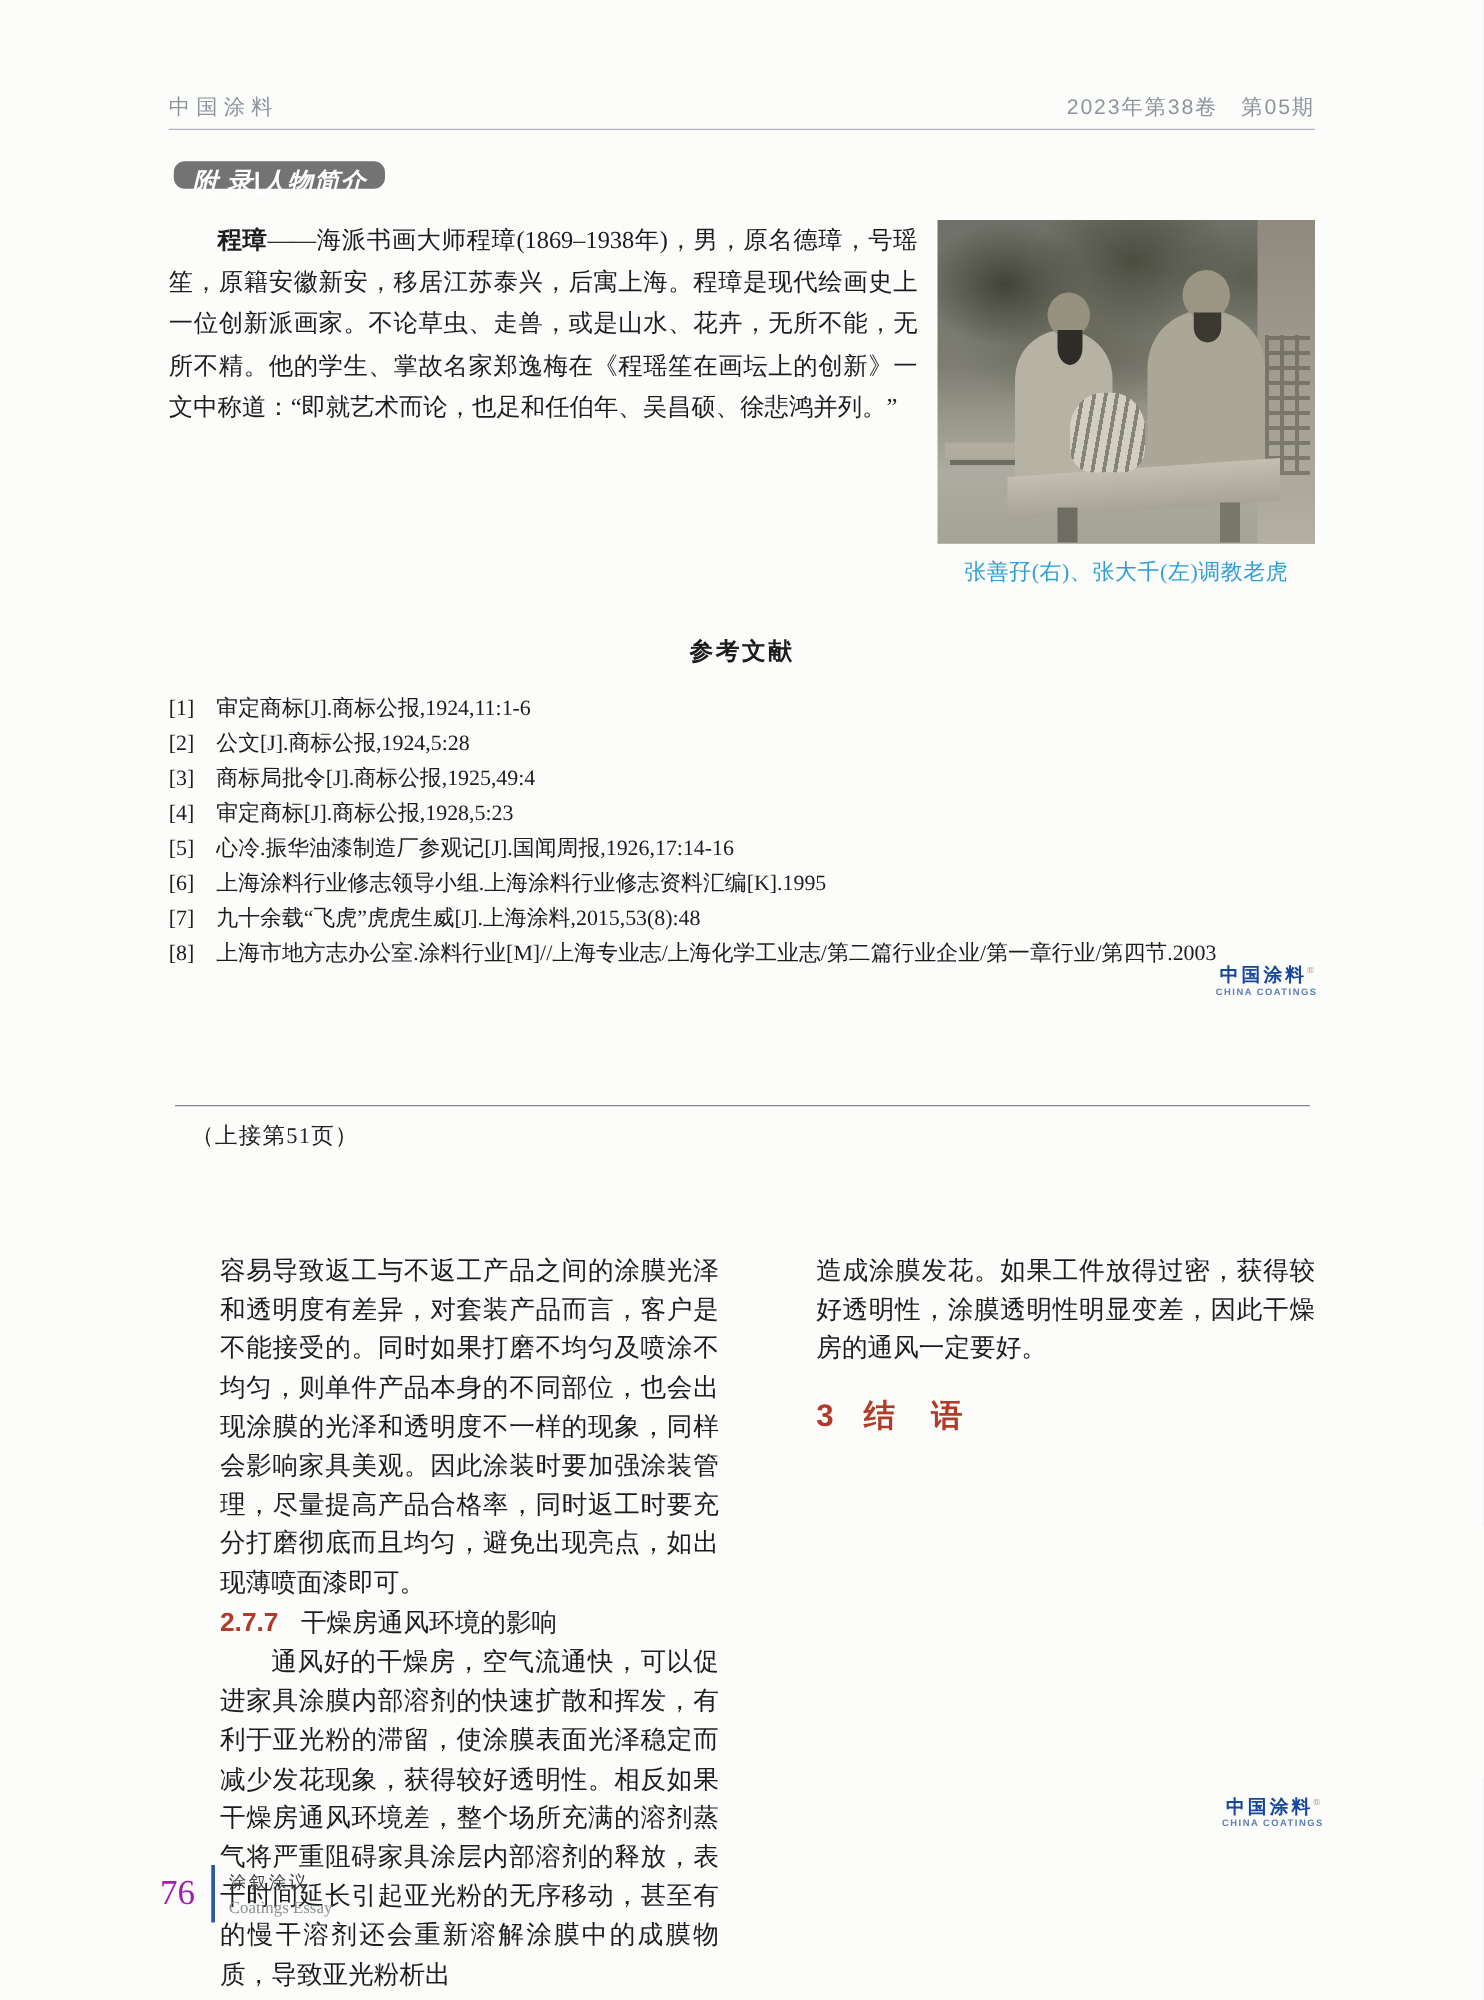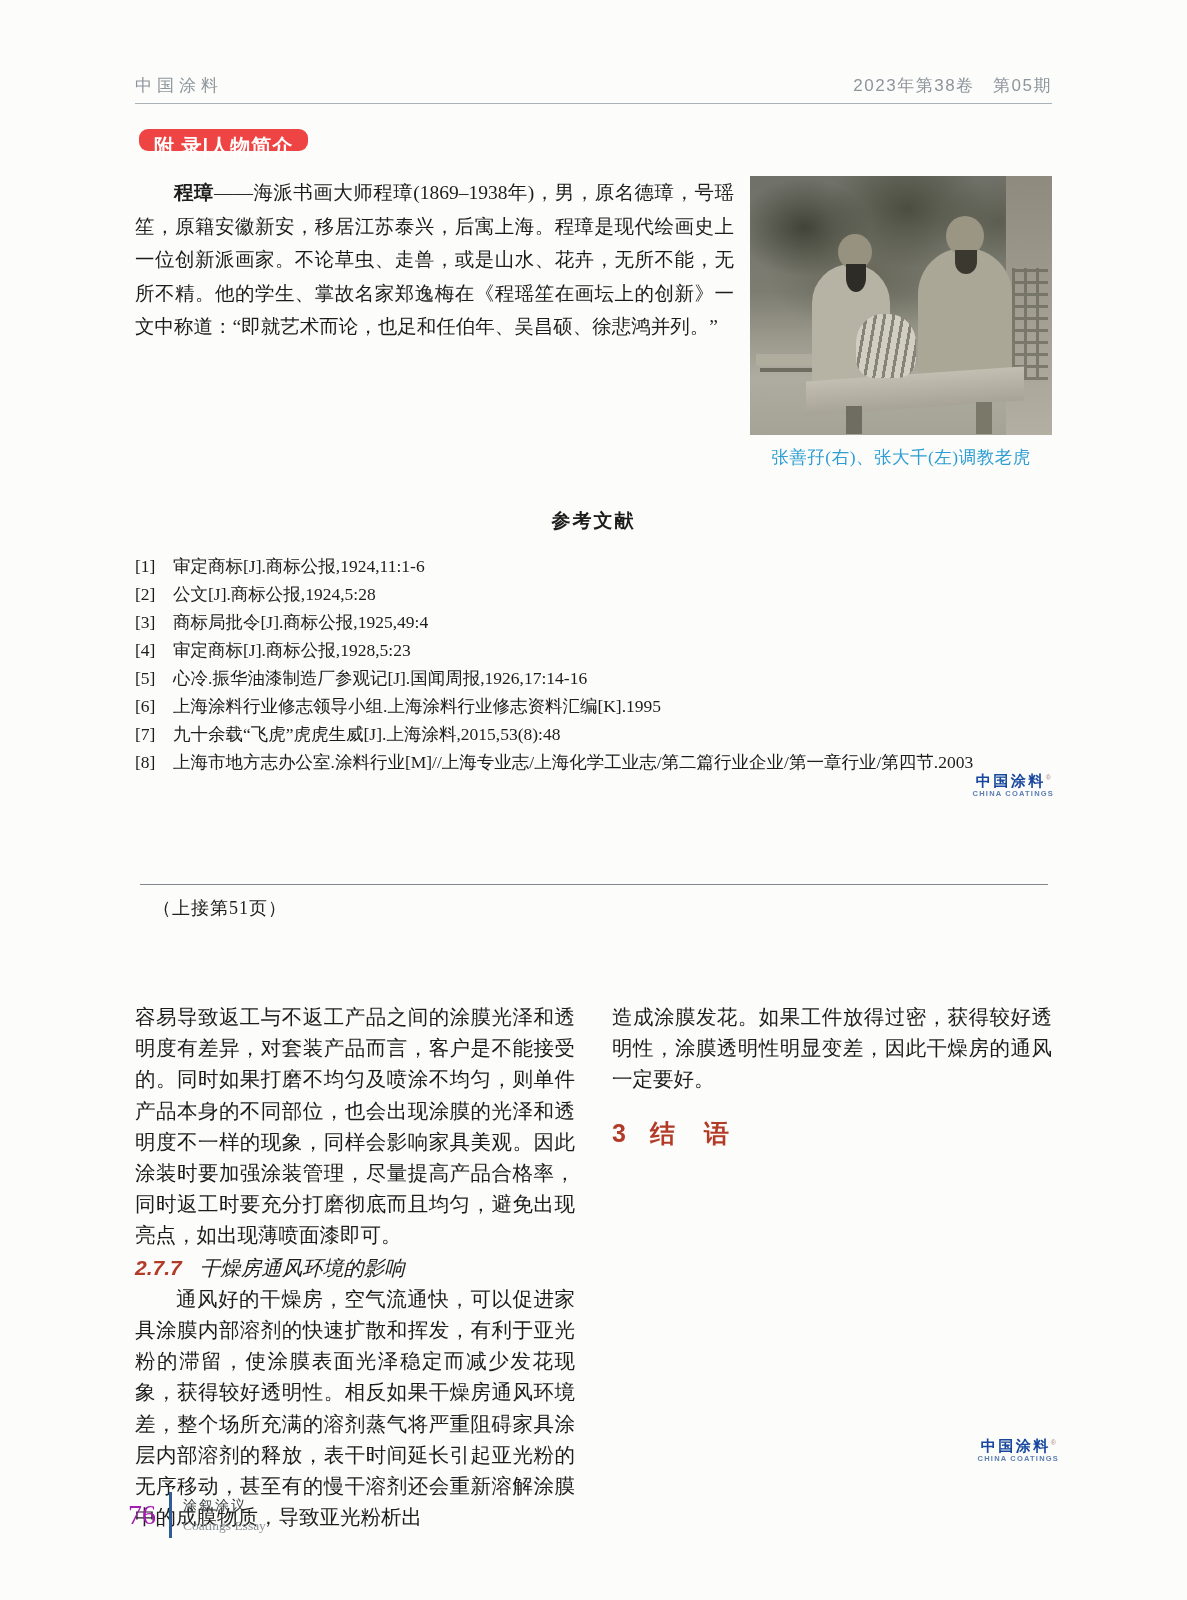--- a/index.html
+++ b/index.html
@@ -16,23 +16,23 @@
     display:flex; justify-content:space-between; align-items:flex-end;
     border-bottom:1.5px solid #aab3ba;
     font-family:"Liberation Sans","DejaVu Sans",sans-serif;
     color:#8d959c; font-size:17px; padding-bottom:6px;
   }
   .hdr-left { letter-spacing:5px; }
   .hdr-right { letter-spacing:1.5px; }
   
   .badge {
     position:absolute; left:139px; top:129px; height:22px; line-height:34px;
-    padding:0 15px; background:#ef4444; color:#ffffff;
+    padding:0 15px; background:#737373; color:#ffffff;
     border-radius:9px; font-family:"Liberation Sans","DejaVu Sans",sans-serif;
-    font-weight:bold; font-size:20px; letter-spacing:1px;
+    font-weight:bold; font-size:20px; letter-spacing:1px;font-style:italic;
   }
   
   .appendix { position:absolute; left:135px; top:176px; width:917px; display:flex; }
   .appendix-text { width:599px; font-size:19.5px; line-height:33.5px; text-align:justify; }
   .appendix-text p { text-indent:2em; }
   .appendix-text b { font-family:"Liberation Sans","DejaVu Sans",sans-serif; font-weight:bold; }
   .figure { width:302px; margin-left:16px; }
   .photo { position:relative; width:302px; height:259px; overflow:hidden;
     background:linear-gradient(180deg,#6f7067 0%,#7d7d72 45%,#9a988b 62%,#aeaca0 78%,#a5a396 100%); }
   .photo div { position:absolute; }
@@ -76,24 +76,24 @@
   .logo-top { right:133px; top:772px; }
   .logo-bottom { right:128px; top:1437px; }
   .logo-cn { color:#17479d; font-weight:bold; font-size:15px; letter-spacing:2.5px; }
   .logo-mark { color:#b08c86; font-size:7px; vertical-align:super; letter-spacing:0; }
   .logo-en { color:#5b7db1; font-size:7.5px; letter-spacing:1.2px; font-weight:bold; }
   
   .divider { position:absolute; left:140px; top:884px; width:908px; height:1px; background:#82878b; }
   .continuation { position:absolute; left:153px; top:896px; font-size:18px; color:#222; letter-spacing:1px; }
   
   .article { position:absolute; left:135px; top:1002px; width:917px; display:flex; }
-  .col { width:440px; font-size:20.5px; line-height:31.2px; text-align:justify; }
+  .col { width:440px; font-size:20.5px; line-height:31.2px; text-align:justify;margin-left:41px; }
   .col-left { margin-right:37px; }
   .col p.ind { text-indent:2em; }
-  .h-sub { line-height:31.2px;font-style:italic; }
+  .h-sub { line-height:31.2px; }
   .h-sub .h-num { color:#b23b27; font-family:"Liberation Sans","DejaVu Sans",sans-serif; font-weight:bold; font-size:21px; }
   .h-sub .h-title { margin-left:18px; font-size:20.5px; }
   .h-main { margin-top:22px; margin-bottom:17px; color:#b23b27;
     font-family:"Liberation Sans","DejaVu Sans",sans-serif; font-weight:bold; font-size:25px; }
   .h-main .h-title { margin-left:24px; letter-spacing:2px; }
   
   .footer { position:absolute; left:128px; top:1492px; display:flex; align-items:center; }
   .page-num { font-size:28px; color:#a21caf; }
   .foot-bar { width:3px; height:46px; background:#2e5e95; margin:0 11px 0 13px; }
   .foot-cn { font-family:"Liberation Sans","DejaVu Sans",sans-serif; font-weight:normal;

